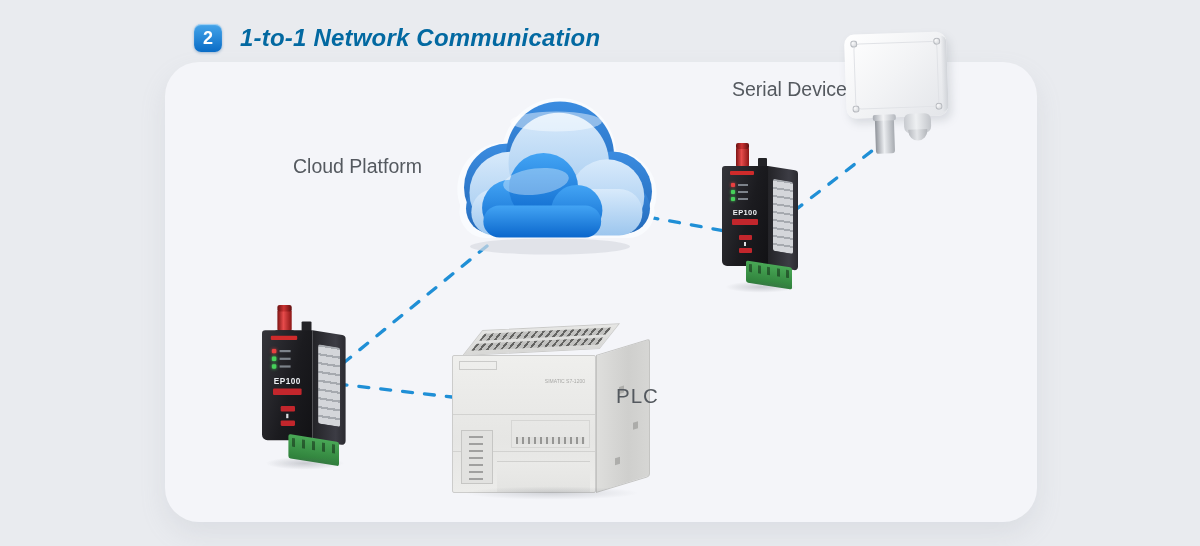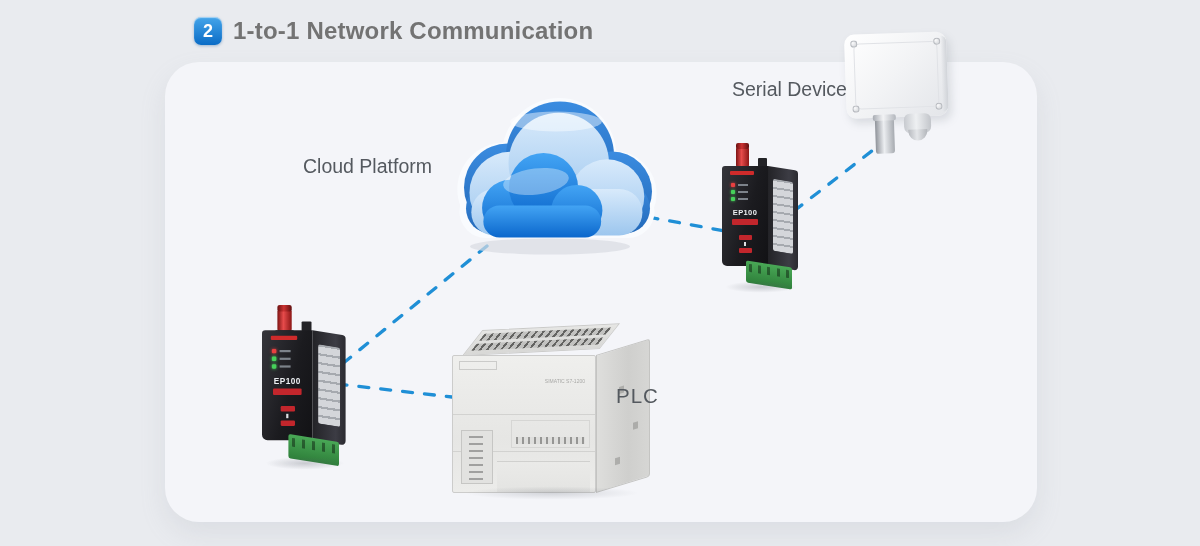--- a/index.html
+++ b/index.html
@@ -10,30 +10,30 @@
   }
   
   .title-row{position:absolute;left:194px;top:16px;display:flex;align-items:center;gap:10px;z-index:5;}
   .badge{
     width:28px;height:28px;border-radius:7px;
     background:linear-gradient(180deg,#45a5ea 0%,#0a6cc6 100%);
     color:#fff;font-weight:bold;font-size:18px;
     display:flex;align-items:center;justify-content:center;
     box-shadow:0 1px 3px rgba(10,80,150,.35), inset 0 1px 1px rgba(255,255,255,.55);
   }
-  .title-text{font-size:24px;font-weight:bold;color:#737373;letter-spacing:.2px;margin:1px;}
+  .title-text{font-size:24px;font-weight:bold;font-style:italic;color:#0369a1;letter-spacing:.2px;margin:8px;}
   
   .panel{
     position:absolute;left:165px;top:62px;width:872px;height:460px;
     background:#f4f5f9;border-radius:34px;
     box-shadow:0 12px 26px rgba(150,155,170,.16);
   }
   
   .label{position:absolute;font-size:19.5px;color:#54595f;z-index:4;text-align:right;}
-  .cloud-label{left:303px;top:155px;}
+  .cloud-label{left:293px;top:155px;}
   .serial-label{left:732px;top:78px;}
   .plc-label{left:616px;top:384px;font-size:20.5px;letter-spacing:1px;}
   
   svg.connections{position:absolute;left:0;top:0;width:1200px;height:546px;z-index:2;pointer-events:none;}
   .conn{stroke:#1f8fd6;stroke-width:3.3;stroke-dasharray:10 12;stroke-linecap:round;fill:none;}
   
   .cloud-wrap{position:absolute;left:438px;top:88px;width:230px;height:168px;z-index:3;}
   
   .gateway{position:absolute;width:76px;height:142px;z-index:3;}
   .gw-right{left:722px;top:144px;}

